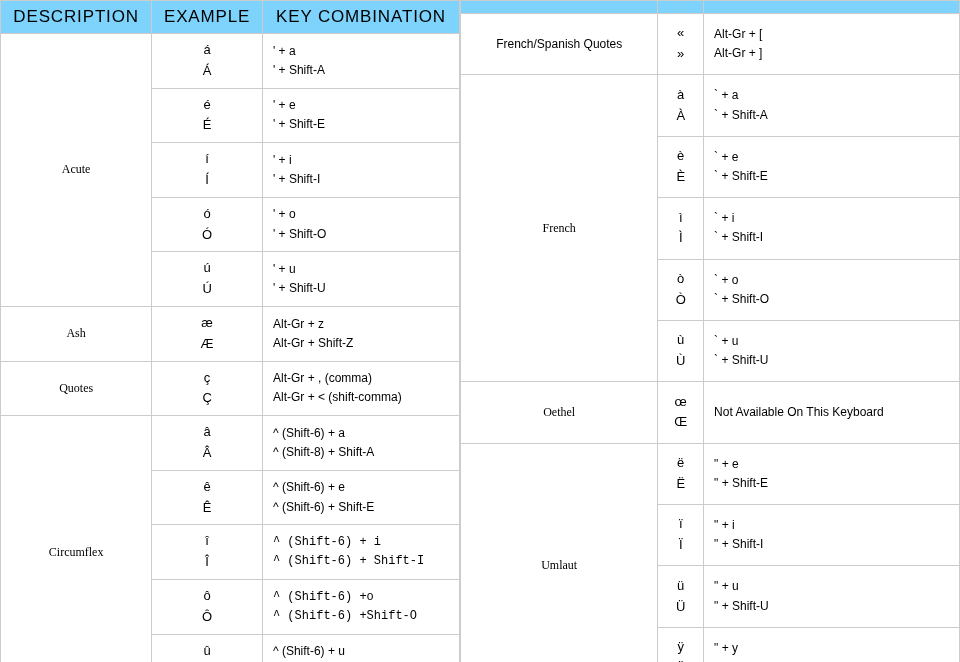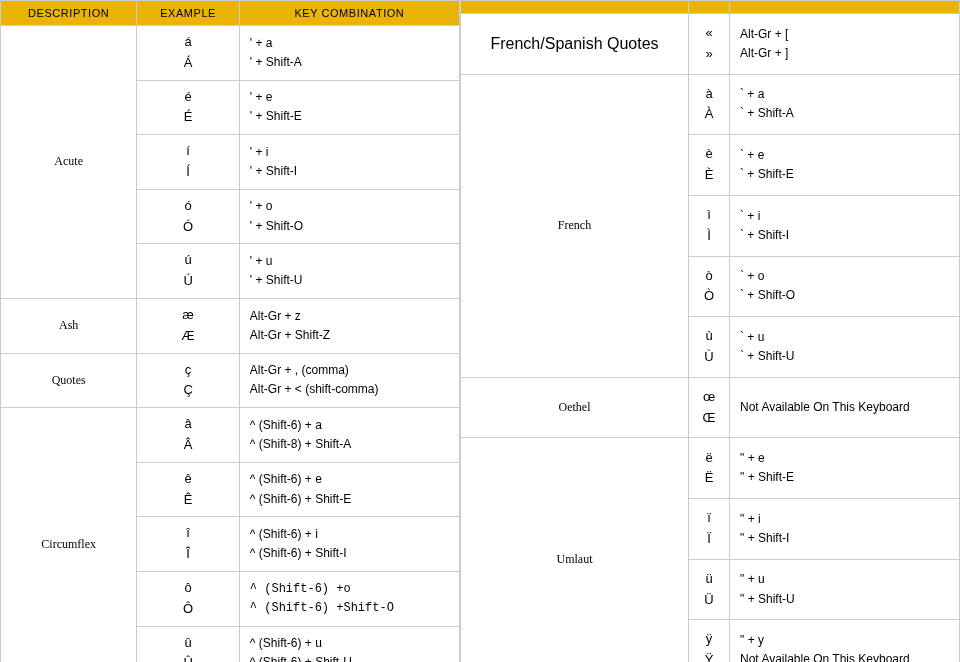--- a/index.html
+++ b/index.html
@@ -13,41 +13,41 @@
       border-collapse: collapse;
       width: 960px;
     }
     th, td {
       border: 1px solid #ccc;
       padding: 6px 10px;
       text-align: center;
       vertical-align: middle;
     }
     th {
-      background: #eab308;
+      background: #7dd3fc;
       font-weight: normal;
-      font-size: 11px;
+      font-size: 17px;
       letter-spacing: 0.05em;
       text-transform: uppercase;
     }
     td.description {
       font-size: 12px;
       font-family: Liberation Serif, serif;
     }
     td.example {
       font-size: 13px;
       line-height: 1.6;
     }
     td.keycomb {
       font-size: 12px;
       line-height: 1.6;
       text-align: left;
     }
     td.section-header {
-      font-size: 16px;
+      font-size: 12px;
       text-align: center;
       margin-left: 24px;
     }
     .left-table {
       width: 460px;
     }
     .right-table {
       width: 500px;
     }
     .wrapper {
@@ -123,21 +123,21 @@
         </tr>
         <tr>
           <td class="example" style="white-space: pre;">ê
 Ê</td>
           <td class="keycomb" style="white-space: pre;">^ (Shift-6) + e
 ^ (Shift-6) + Shift-E</td>
         </tr>
         <tr>
           <td class="example" style="white-space: pre;">î
 Î</td>
-          <td class="keycomb" style="white-space: pre;">^ (Shift-6) + i
+          <td class="keycomb" style="white-space: pre; font-family: Liberation Mono, monospace;">^ (Shift-6) + i
 ^ (Shift-6) + Shift-I</td>
         </tr>
         <tr>
           <td class="example" style="white-space: pre;">ô
 Ô</td>
           <td class="keycomb" style="white-space: pre; font-family: Liberation Mono, monospace;">^ (Shift-6) +o
 ^ (Shift-6) +Shift-O</td>
         </tr>
         <tr>
           <td class="example" style="white-space: pre;">û

